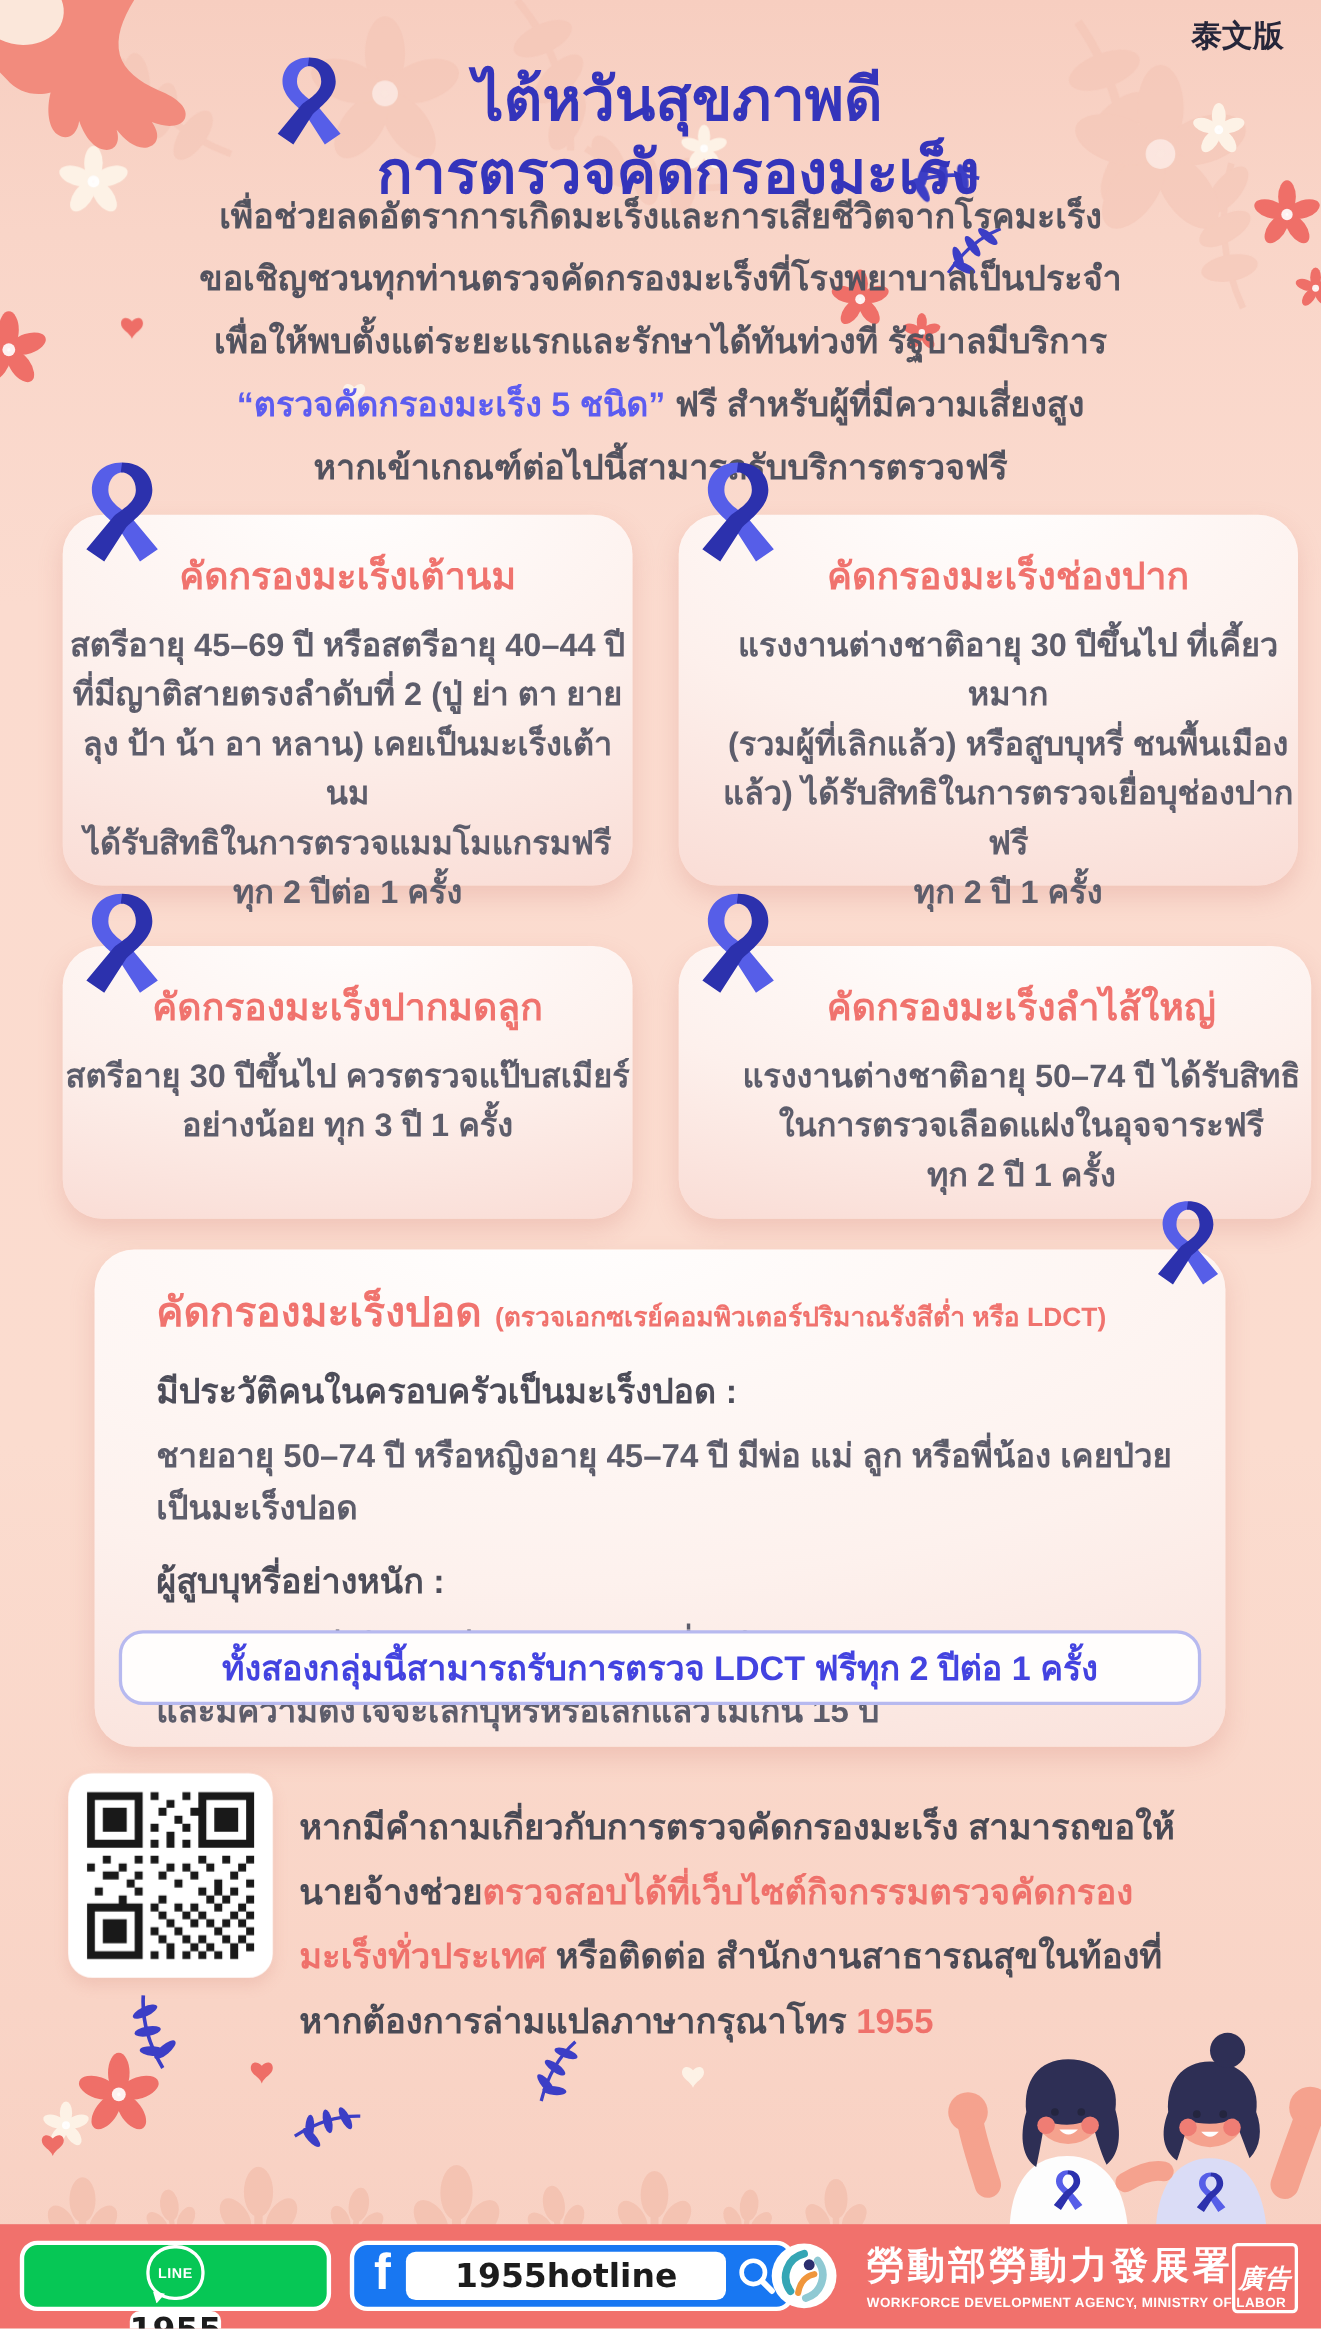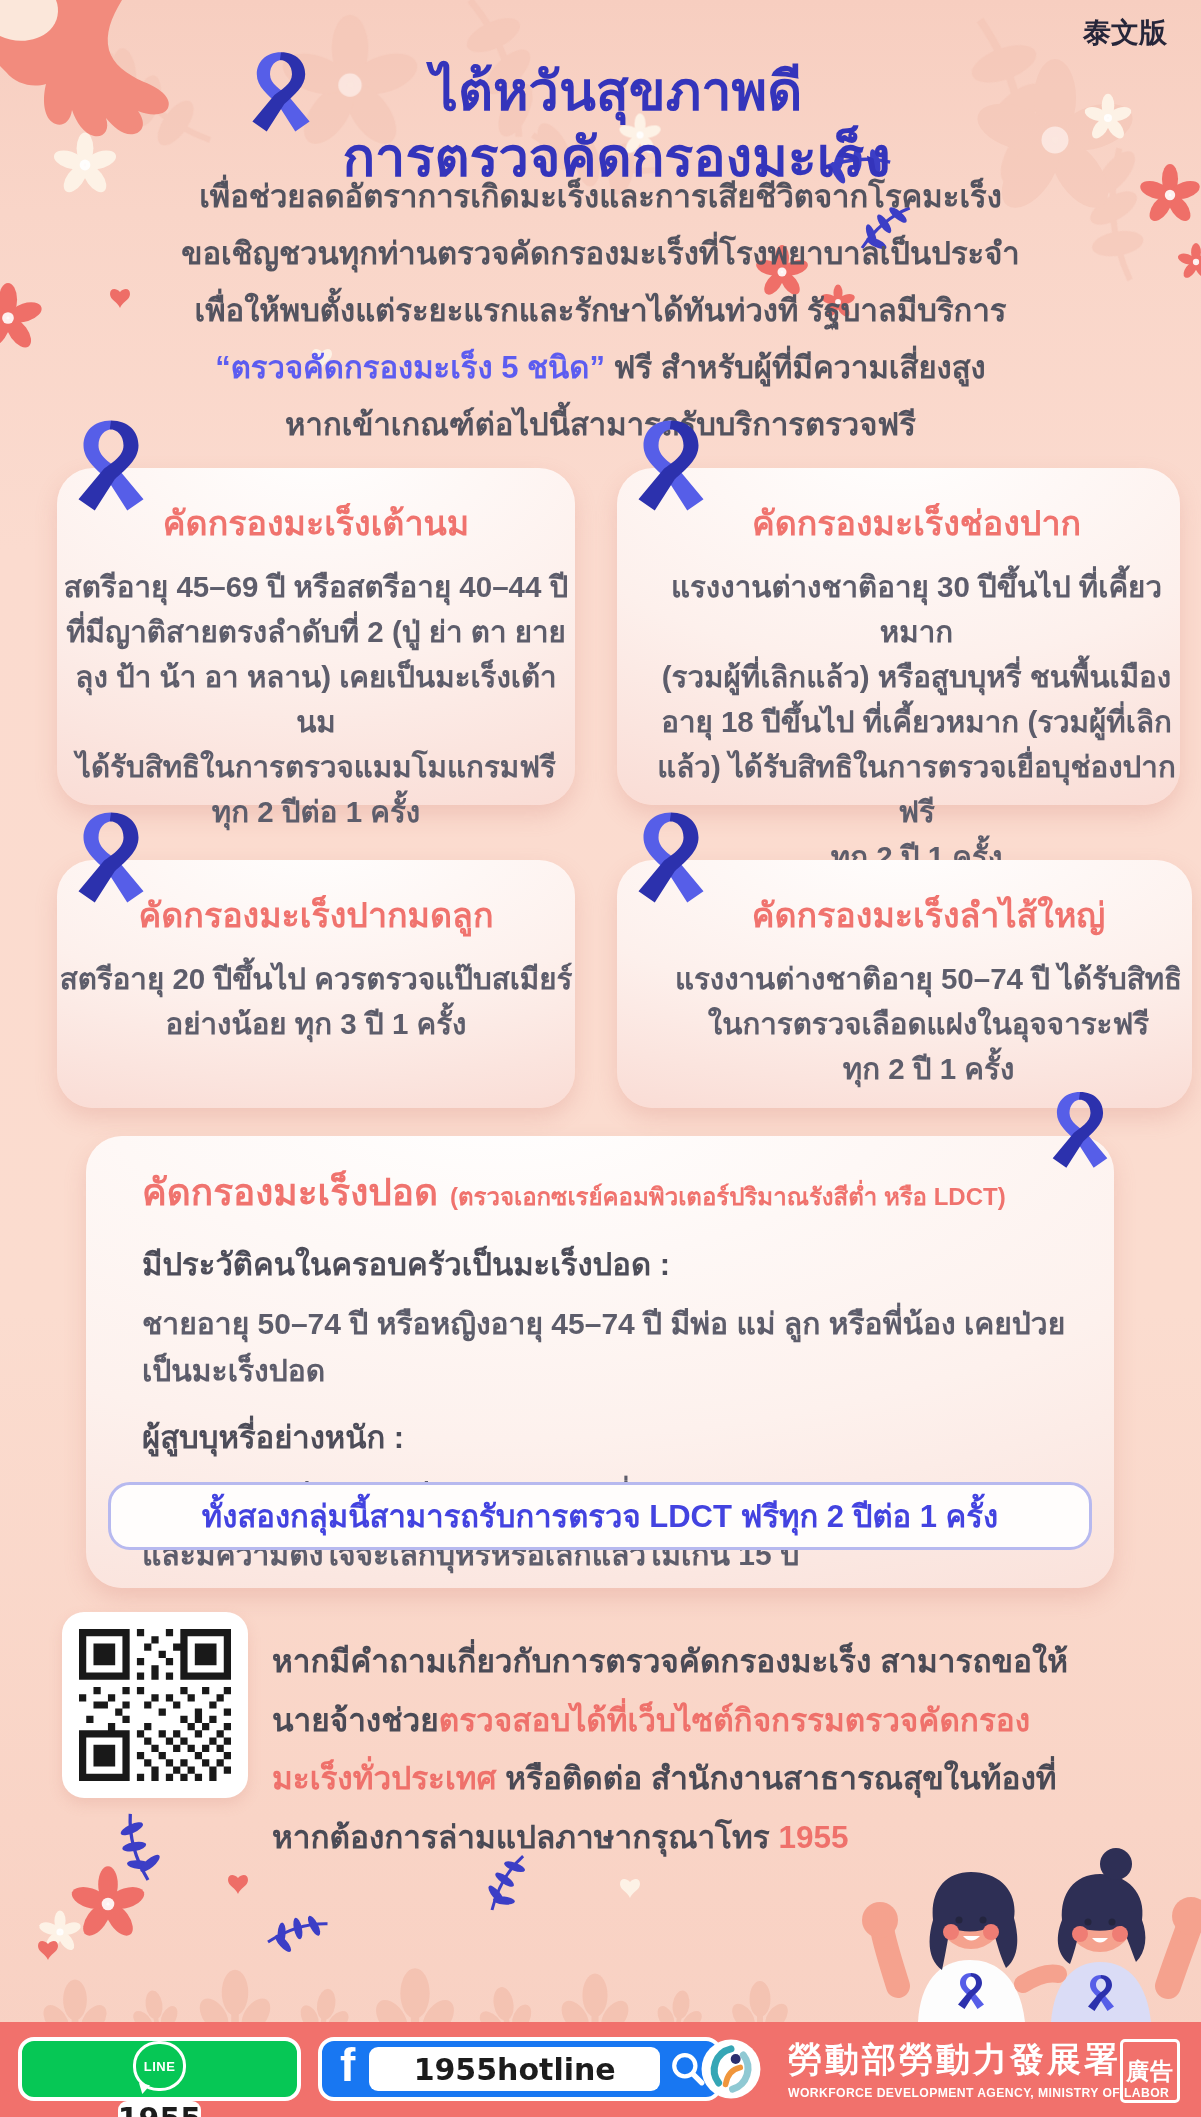--- a/index.html
+++ b/index.html
@@ -56,21 +56,21 @@
   .line-bubble { width:47px; height:44px; border:3.5px solid #fff; border-radius:48%; display:flex; align-items:center;
     justify-content:center; color:#fff; font-weight:800; font-size:13px; letter-spacing:.5px; position:relative; flex:none; }
   .line-bubble:after { content:""; position:absolute; left:3px; bottom:-6px; width:11px; height:11px; background:#fff;
     clip-path:polygon(0 0,100% 20%,30% 100%); }
   .fb-f { color:#fff; font-weight:800; font-size:46px; line-height:1; margin:0 4px 8px 6px; flex:none; }
   .mag { width:36px; height:36px; flex:none; }
   .agency { position:absolute; left:700px; top:15px; display:flex; align-items:center; gap:26px; }
   .agency-cn { font-size:34px; color:#fff; font-weight:700; letter-spacing:3px; white-space:nowrap; }
   .agency-en { font-size:12.2px; color:#fff; font-weight:600; letter-spacing:.4px; margin-top:3px; white-space:nowrap; }
   .ad-box { position:absolute; right:21px; top:17px; width:54px; height:58px; border:3px solid #fff; border-radius:5px;
-    color:#fff; font-size:23px; font-weight:700; display:flex; align-items:center; justify-content:center; letter-spacing:1px; }
+    color:#fff; font-size:23px; font-weight:700; display:flex; align-items:center; justify-content:center; letter-spacing:1px;font-style:italic; }
 </style>
 </head>
 <body>
 
 <div class="poster">
 
   <svg width="0" height="0" style="position:absolute">
     <defs>
       <g id="ribbon-shape">
         <path d="M30,2 C16,2 8,11 8,22 C8,33 18,41 27,49 L43,74 L56,65 L36,41 C30,36 20,31 20,22 C20,14 25,9 31,9 Z" fill="#565ee8"></path>
@@ -195,33 +195,32 @@
   </section>
 
   <section class="card c2">
     <svg class="ribbon" width="76" height="100" viewBox="0 0 60 80">
         <use href="#ribbon-shape"></use>
       </svg>
     <h2>คัดกรองมะเร็งช่องปาก</h2>
     <div class="cbody">
       <div>แรงงานต่างชาติอายุ 30 ปีขึ้นไป ที่เคี้ยวหมาก</div>
       <div>(รวมผู้ที่เลิกแล้ว) หรือสูบบุหรี่ ชนพื้นเมือง</div>
-      <div>อายุ 18 ปีขึ้นไป ที่เคี้ยวหมาก (รวมผู้ที่เลิก</div>
       <div>แล้ว) ได้รับสิทธิในการตรวจเยื่อบุช่องปากฟรี</div>
       <div>ทุก 2 ปี 1 ครั้ง</div>
     </div>
   </section>
 
   <section class="card c3">
     <svg class="ribbon" width="76" height="100" viewBox="0 0 60 80">
         <use href="#ribbon-shape"></use>
       </svg>
     <h2>คัดกรองมะเร็งปากมดลูก</h2>
     <div class="cbody">
-      <div>สตรีอายุ 20 ปีขึ้นไป ควรตรวจแป๊บสเมียร์</div>
+      <div>สตรีอายุ 30 ปีขึ้นไป ควรตรวจแป๊บสเมียร์</div>
       <div>อย่างน้อย ทุก 3 ปี 1 ครั้ง</div>
     </div>
   </section>
 
   <section class="card c4">
     <svg class="ribbon" width="76" height="100" viewBox="0 0 60 80">
         <use href="#ribbon-shape"></use>
       </svg>
     <h2>คัดกรองมะเร็งลำไส้ใหญ่</h2>
     <div class="cbody">

